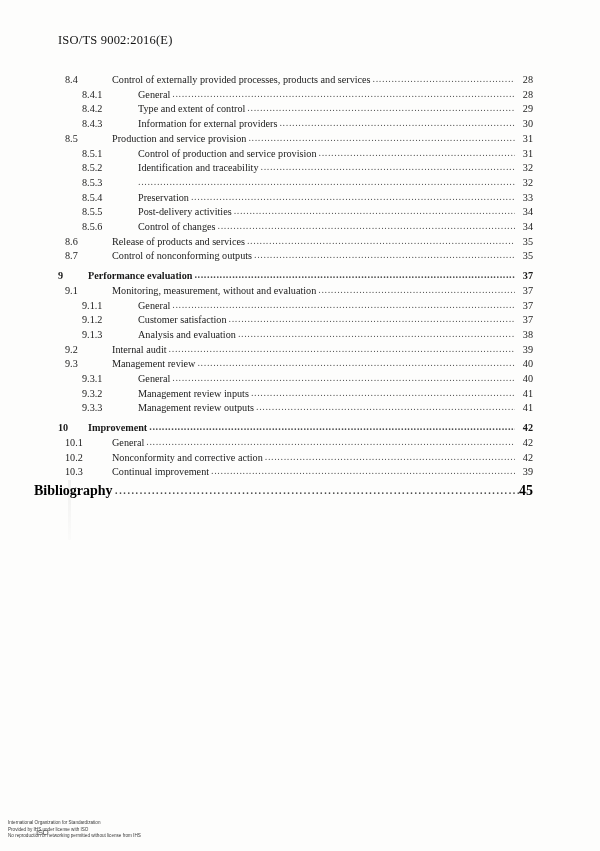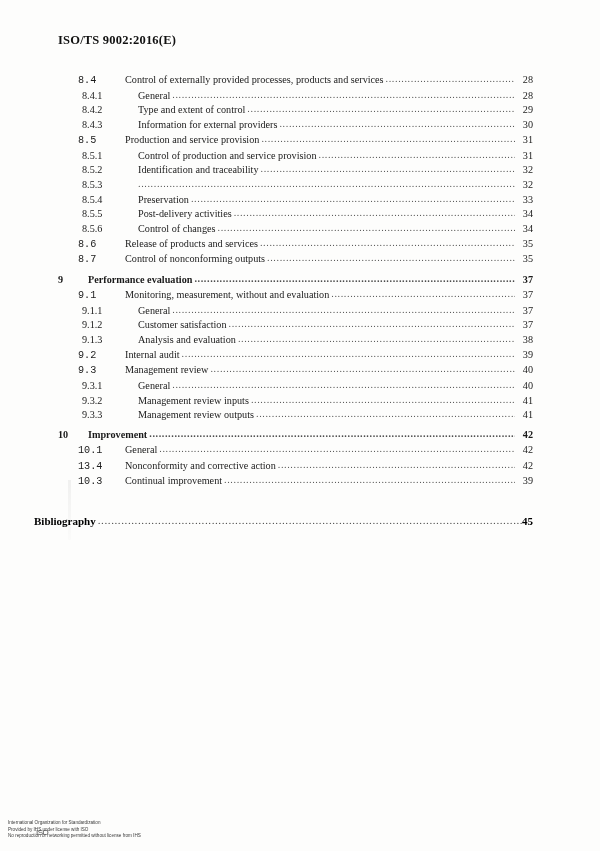--- a/index.html
+++ b/index.html
@@ -20,21 +20,21 @@
     top: 0; left: 0;
     width: 600px;
     height: 851px;
     background: #fdfdfc;
   }
   .header {
     position: absolute;
     top: 33px;
     left: 58px;
     font-family: "Liberation Serif", serif;
-    font-weight: bold;
+    font-weight: normal;
     font-size: 12.5px;
     letter-spacing: 0.2px;
     color: #111;
   }
   .toc {
     position: absolute;
     top: 73px;
     left: 58px;
     width: 475px;
   }
@@ -69,32 +69,32 @@
     min-width: 16px;
     padding-left: 2px;
   }
 
   
   .lvl1 .num { width: 30px; margin-left: 0px; }
   .lvl1 { font-weight: bold; }
   .lvl1 .label { font-weight: bold; }
   .lvl1 .page-no { font-weight: bold; }
 
-  .lvl2 .num { width: 47px; margin-left: 20px; font-family: Liberation Mono, monospace; }
+  .lvl2 .num { width: 47px; margin-left: 7px; }
   .lvl3 .num { width: 56px; margin-left: 24px; }
 
   .spacer-sm { height: 5px; }
 
   .biblio {
     display: flex;
     align-items: baseline;
-    font-size: 11px;
+    font-size: 14px;
     font-weight: bold;
     line-height: 15px;
-    margin-top: 24px;
+    margin-top: 3px;
     margin-left: -24px;
     width: 499px;
   }
   .biblio .label { flex: 0 0 auto; padding-right: 2px; }
   .biblio .dots {
     flex: 1 1 auto;
     overflow: hidden;
     white-space: nowrap;
     letter-spacing: 0.6px;
     font-weight: normal;
@@ -285,21 +285,21 @@
         <span class="dots">................................................................................................................................................................................................................................................................................................................................................................................................................</span>
         <span class="page-no">42</span>
       </div>
       <div class="row lvl2">
         <span class="num">10.1</span>
         <span class="label">General</span>
         <span class="dots">................................................................................................................................................................................................................................................................................................................................................................................................................</span>
         <span class="page-no">42</span>
       </div>
       <div class="row lvl2">
-        <span class="num">13.4</span>
+        <span class="num">10.2</span>
         <span class="label">Nonconformity and corrective action</span>
         <span class="dots">................................................................................................................................................................................................................................................................................................................................................................................................................</span>
         <span class="page-no">42</span>
       </div>
       <div class="row lvl2">
         <span class="num">10.3</span>
         <span class="label">Continual improvement</span>
         <span class="dots">................................................................................................................................................................................................................................................................................................................................................................................................................</span>
         <span class="page-no">39</span>
       </div>

